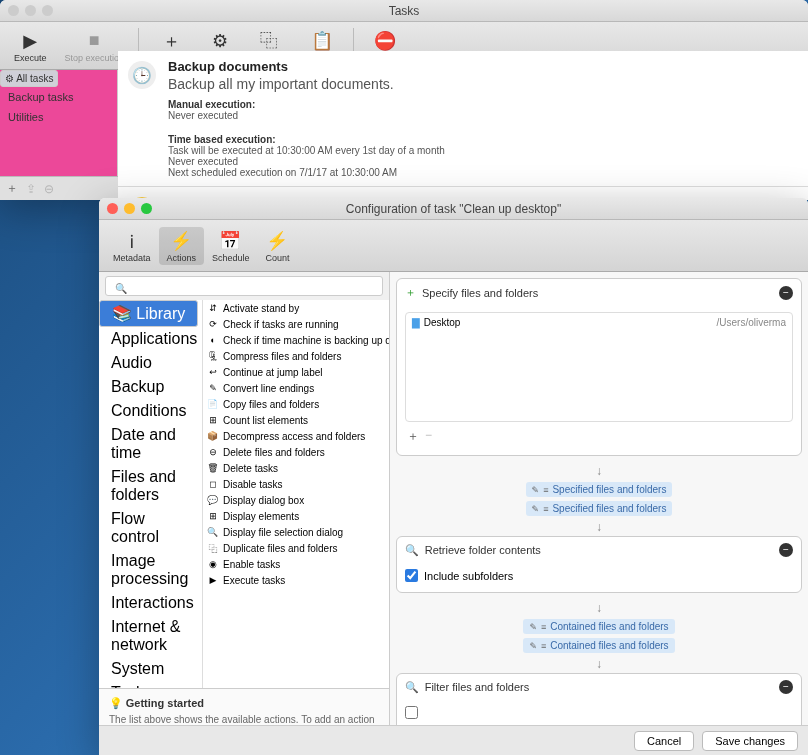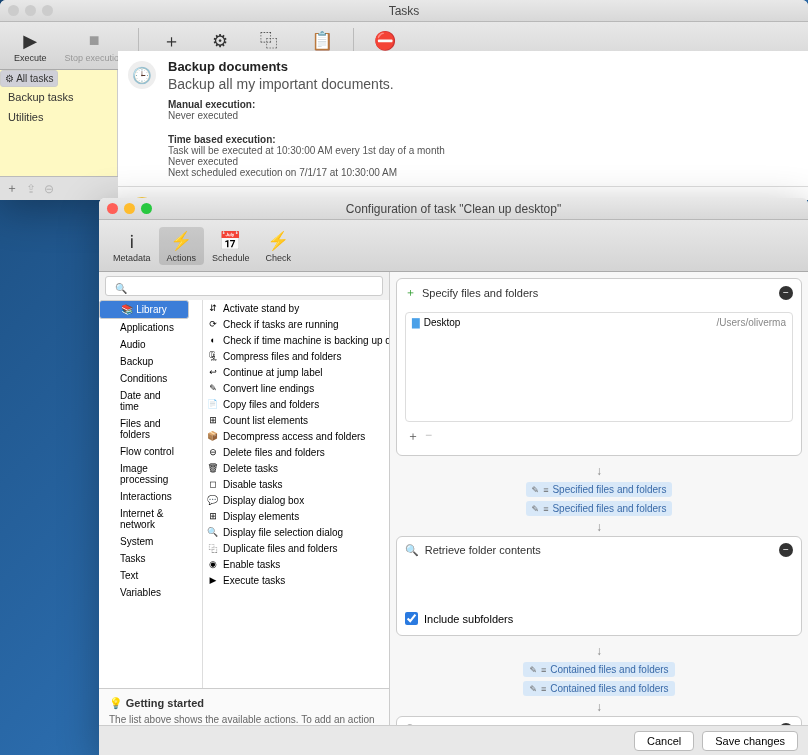--- a/index.html
+++ b/index.html
@@ -16,21 +16,21 @@
 .dot.off { background: #ccc; }
 .title { position: absolute; left: 0; right: 0; text-align: center; font-size: 12px; color: #444; }
 
 .toolbar { height: 48px; background: linear-gradient(#e8e8e8, #d4d4d4); border-bottom: 1px solid #aaa; display: flex; align-items: center; padding: 0 6px; gap: 2px; }
 .tb-btn { display: flex; flex-direction: column; align-items: center; justify-content: center; padding: 2px 8px; border-radius: 4px; cursor: pointer; font-size: 9px; color: #333; }
 .tb-btn.active { background: rgba(0,0,0,0.12); }
 .tb-btn.disabled { opacity: 0.4; }
 .tb-btn .icon { width: 24px; height: 24px; display: flex; align-items: center; justify-content: center; font-size: 18px; }
 .tb-sep { width: 1px; height: 36px; background: #bbb; margin: 0 4px; }
 
-.sidebar-main { position: absolute; left: 0; top: 70px; width: 118px; bottom: 0; background: #fef9c3; border-right: 1px solid #ccc; }
+.sidebar-main { position: absolute; left: 0; top: 70px; width: 118px; bottom: 0; background: #ec4899; border-right: 1px solid #ccc; }
 .side-item { padding: 4px 8px; font-size: 11px; color: #333; cursor: pointer; }
 .side-item.sel { background: #d0d0d8; }
 
 .tasks-list { position: absolute; left: 118px; top: 51px; right: 0; bottom: 0; background: #fff; overflow: hidden; }
 .task-item { border-bottom: 1px solid #ddd; padding: 8px 10px 8px 50px; position: relative; font-size: 11px; color: #555; }
 .task-item .ticon { position: absolute; left: 10px; top: 10px; width: 28px; height: 28px; border-radius: 50%; display: flex; align-items: center; justify-content: center; font-size: 16px; }
 .task-item h3 { font-size: 13px; color: #222; margin-bottom: 2px; }
 .task-item .sub { margin-bottom: 6px; font-size: 14px; }
 .task-item strong { color: #333; font-size: 10px; text-align: right; }
 .task-item p { font-size: 10px; }
@@ -42,21 +42,21 @@
 .cfg-left { width: 290px; display: flex; flex-direction: column; }
 .cfg-right { flex: 1; background: #f7f7f7; border-left: 1px solid #ccc; overflow: hidden; padding: 6px; }
 
 .search { margin: 4px 6px; }
 .search input { width: 100%; padding: 3px 6px 3px 20px; border-radius: 3px; border: 1px solid #ccc; font-size: 11px; background: #fff; }
 .search-wrap { position: relative; }
 .search-wrap .sicon { position: absolute; left: 10px; top: 7px; font-size: 10px; color: #999; }
 
 .cat-action { display: flex; flex: 1; overflow: hidden; }
 .cats { width: 104px; background: #fff; border-right: 1px solid #ddd; overflow: auto; }
-.cats div { padding: 3px 21px; font-size: 10px; cursor: pointer; }
+.cats div { padding: 3px 12px; font-size: 16px; cursor: pointer; }
 .cats div.sel { background: #3b7dd8; color: #fff; }
 .actlist { flex: 1; background: #fff; overflow: auto; }
 .actlist div { padding: 2px 4px; font-size: 10px; display: flex; align-items: center; gap: 4px; cursor: grab; white-space: nowrap; overflow: hidden; }
 .actlist .ai { width: 12px; height: 12px; display: inline-flex; align-items: center; justify-content: center; font-size: 9px; flex-shrink: 0; }
 
 .help { border-top: 1px solid #ccc; padding: 8px 10px; background: #fafafa; font-size: 10px; color: #666; }
 .help h4 { font-size: 11px; color: #333; margin-bottom: 4px; }
 
 .panel { background: #fff; border: 1px solid #ccc; border-radius: 6px; margin-bottom: 8px; }
 .panel-head { display: flex; align-items: center; padding: 6px 8px; font-size: 11px; color: #333; }
@@ -68,21 +68,21 @@
 .filerow { padding: 4px 6px; display: flex; justify-content: space-between; font-size: 10px; }
 .filerow .fl { display: flex; align-items: center; gap: 4px; }
 .filerow .fr { color: #888; }
 .file-btns { padding: 6px 2px 0; display: flex; gap: 6px; font-size: 12px; color: #555; }
 
 .flow-arrow { text-align: center; color: #888; font-size: 12px; margin: 2px 0; }
 .chip { display: inline-flex; align-items: center; background: #d8e8f8; border-radius: 3px; padding: 2px 6px; font-size: 10px; color: #3a6aa8; gap: 4px; margin: 2px auto; }
 .chip-row { text-align: center; }
 .chip .ci { font-size: 9px; color: #666; }
 
-.checkbox-row { display: flex; align-items: center; gap: 6px; font-size: 11px; margin-top: 43px; }
+.checkbox-row { display: flex; align-items: center; gap: 6px; font-size: 11px; }
 .checkbox-row input { accent-color: #2a7ae0; }
 
 .filter-row { display: flex; align-items: center; gap: 6px; font-size: 11px; margin: 6px 0; flex-wrap: wrap; }
 .sel { background: #fff; border: 1px solid #ccc; border-radius: 3px; padding: 2px 4px; display: inline-flex; align-items: center; gap: 4px; font-size: 10px; }
 .sel .sarrow { background: #2a7ae0; color: #fff; padding: 0 3px; border-radius: 2px; font-size: 8px; }
 .numbox { width: 30px; border: 1px solid #ccc; border-radius: 3px; padding: 2px 4px; text-align: center; font-size: 10px; }
 
 .footer { position: absolute; bottom: 0; left: 0; right: 0; height: 30px; background: #e8e8e8; border-top: 1px solid #ccc; display: flex; align-items: center; justify-content: flex-end; padding: 0 10px; gap: 8px; }
 .btn { background: #fff; border: 1px solid #bbb; border-radius: 4px; padding: 3px 12px; font-size: 11px; cursor: pointer; }
 </style>
@@ -162,21 +162,21 @@
       <div class="tb-btn active">
         <div class="icon">⚡</div>
         <div>Actions</div>
       </div>
       <div class="tb-btn">
         <div class="icon">📅</div>
         <div>Schedule</div>
       </div>
       <div class="tb-btn">
         <div class="icon">⚡</div>
-        <div>Check</div>
+        <div>Count</div>
       </div>
     </div>
 
   <div class="cfg-body">
     <div class="cfg-left">
       <div class="search search-wrap">
         <span class="sicon">🔍</span>
         <input type="text" placeholder="" style="">
       </div>
       <div class="cat-action">

